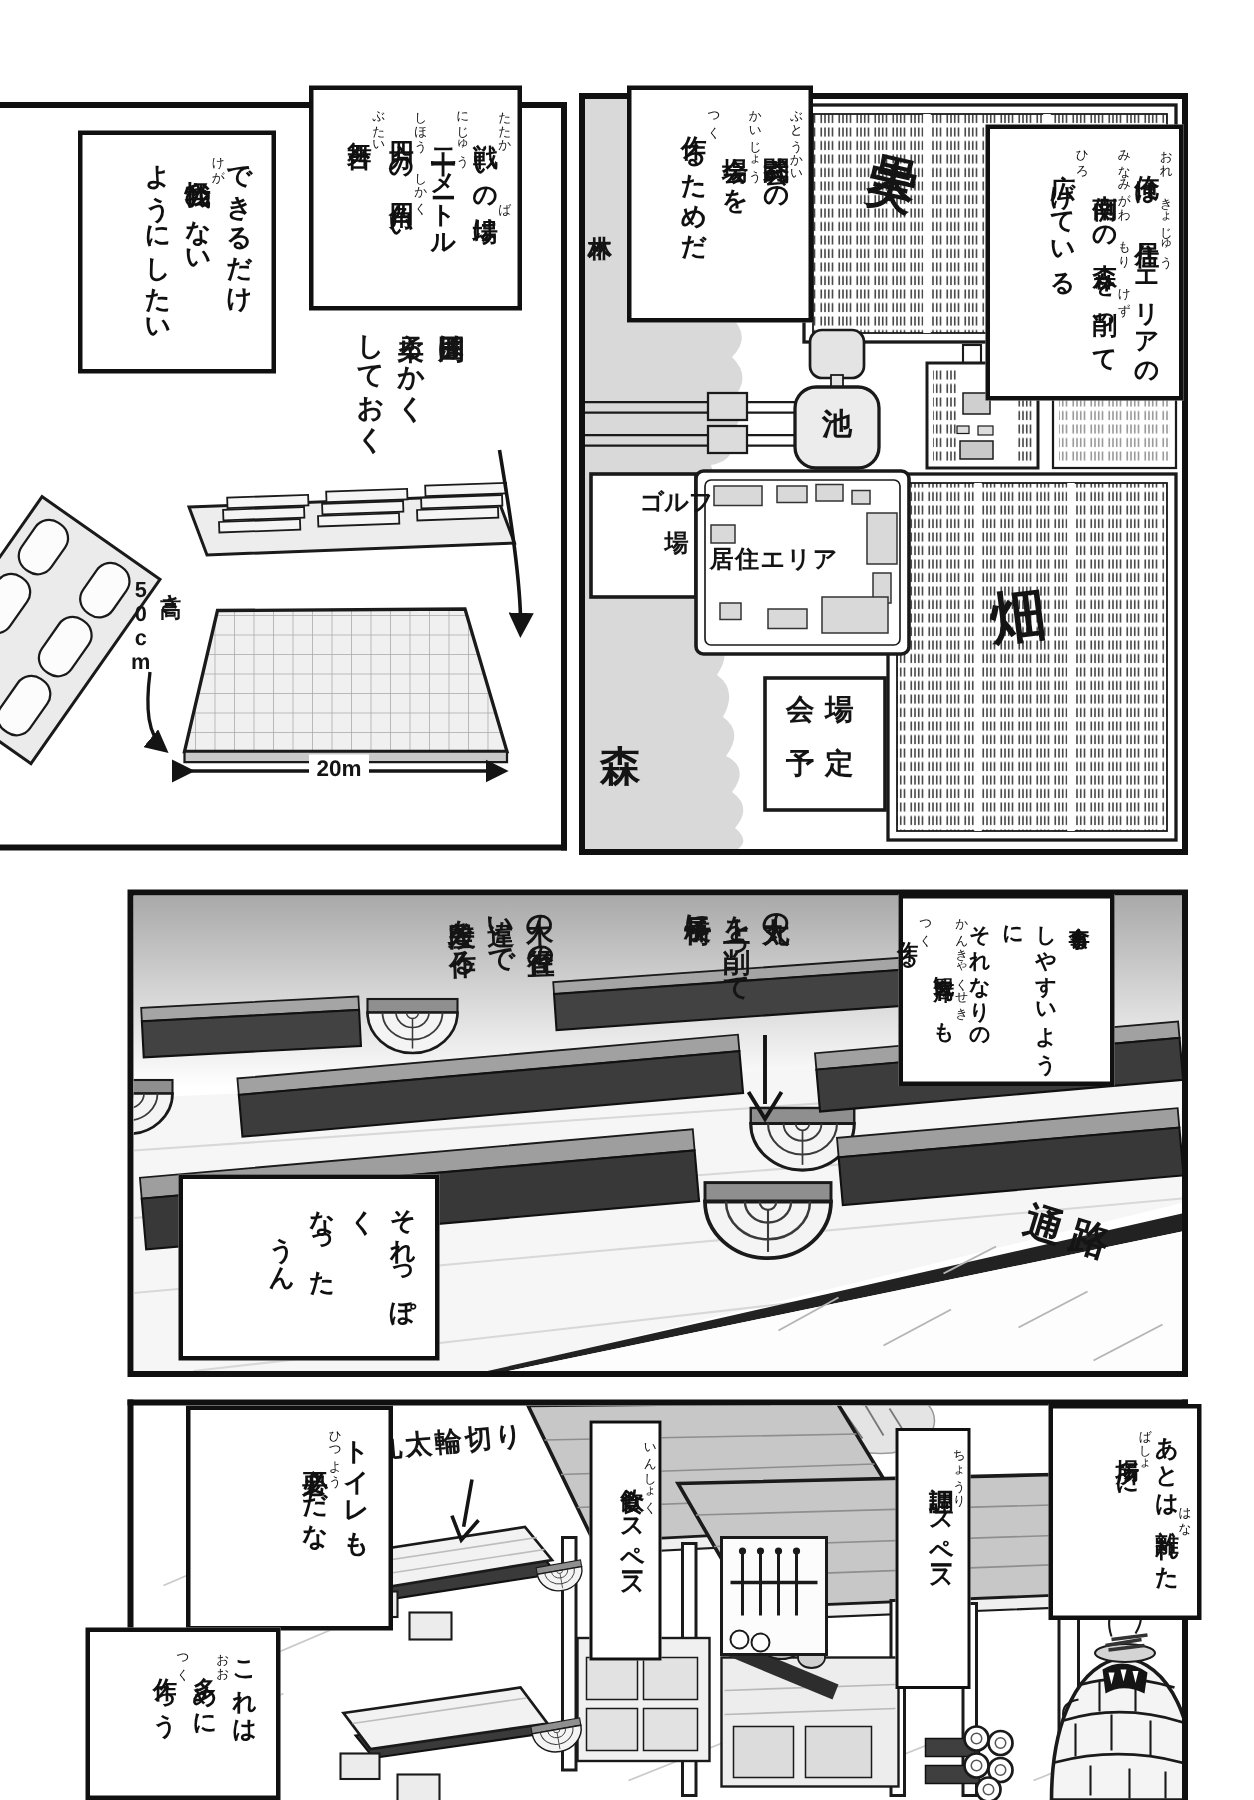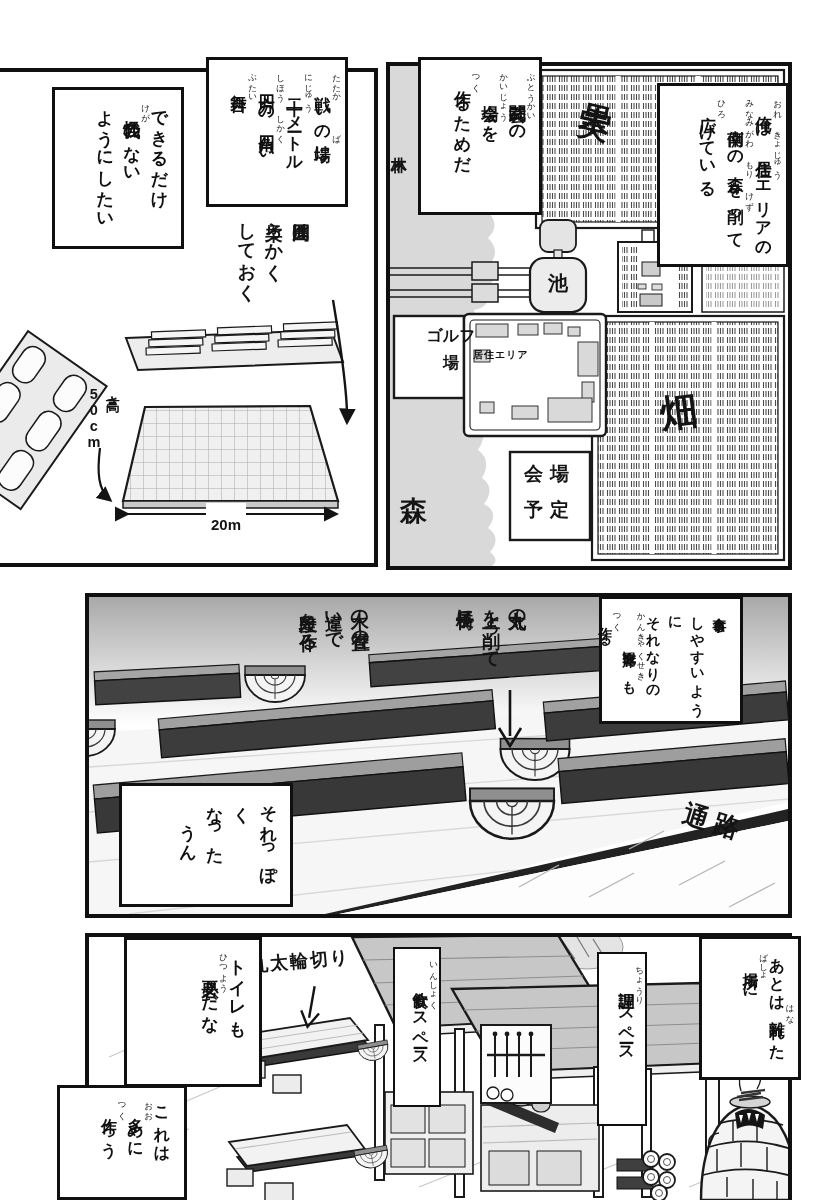--- a/index.html
+++ b/index.html
@@ -10,21 +10,21 @@
   .box{position:absolute;box-sizing:border-box;background:#fff;border:3px solid #101010;z-index:6;
        writing-mode:vertical-rl;text-orientation:upright;font-weight:bold;
        line-height:1.58;letter-spacing:1px;padding:8px 9px;font-size:17px;}
   .labelbox{position:absolute;box-sizing:border-box;background:#fff;border:2.5px solid #101010;z-index:6;
        writing-mode:vertical-rl;text-orientation:upright;font-weight:bold;font-size:16px;
        letter-spacing:1px;padding:7px 6px;}
   ruby{ruby-align:center;}
   rt{font-size:8.5px;font-weight:normal;letter-spacing:0;}
   .hand{position:absolute;z-index:5;color:#141414;font-weight:bold;line-height:1.3;}
   .vtext{writing-mode:vertical-rl;text-orientation:upright;}
-  .dim{background:#fff;padding:12px 5px;z-index:5;font-size:15px;}
+  .dim{background:#fff;padding:0 5px;z-index:5;font-size:15px;}
   .arrow-svg{position:absolute;z-index:5;overflow:visible;}
 </style>
 </head>
 <body>
 
 <div class="page">
 
   <section class="panel" style="left:0;top:68px;width:378px;height:499px;border-left:none;">
     <svg viewBox="0 0 374 491" preserveAspectRatio="none">
       <defs>
@@ -411,21 +411,21 @@
   <div class="labelbox" style="left:597px;top:952px;width:50px;height:174px;"><ruby>調理<rt>ちょうり</rt></ruby>スペース</div>
 
   <div class="hand vtext" style="left:233px;top:210px;height:120px;font-size:18px;line-height:1.5;">周囲は<br>柔らかく<br>しておく</div>
   <div class="hand vtext" style="left:84px;top:386px;height:80px;font-size:14.5px;">高さ50cm</div>
   <div class="hand dim" style="left:206px;top:503px;">20m</div>
 
   <div class="hand vtext" style="left:583px;top:80px;font-size:32px;transform:rotate(13deg);letter-spacing:3px;">果実</div>
   <div class="hand vtext" style="left:388px;top:144px;font-size:16px;">木林</div>
   <div class="hand" style="left:548px;top:270px;font-size:20px;">池</div>
   <div class="hand" style="left:400px;top:322px;width:56px;font-size:16px;text-align:center;line-height:1.7;margin-left:23px;">ゴルフ<br>場</div>
-  <div class="hand" style="left:473px;top:348px;font-size:10px;letter-spacing:1px;">居住エリア</div>
+  <div class="hand" style="left:473px;top:364px;font-size:16px;letter-spacing:1px;">居住エリア</div>
   <div class="hand" style="left:517px;top:456px;width:66px;font-size:19px;text-align:center;line-height:1.9;letter-spacing:7px;">会場<br>予定</div>
   <div class="hand" style="left:660px;top:388px;font-size:38px;transform:rotate(-7deg);">畑</div>
   <div class="hand" style="left:400px;top:494px;font-size:27px;">森</div>
 
   <div class="hand vtext" style="left:452px;top:597px;height:140px;font-size:18px;line-height:1.45;">丸太の<br>上を削って<br>長椅子に</div>
   <div class="hand vtext" style="left:296px;top:599px;height:130px;font-size:18px;line-height:1.45;transform:rotate(-2deg);">木の直径の<br>違いで<br>段差を作る</div>
   <div class="hand" style="left:682px;top:806px;font-size:26px;letter-spacing:6px;transform:rotate(17deg);">通路</div>
 
   <div class="hand" style="left:250px;top:950px;font-size:18px;transform:rotate(-5deg);letter-spacing:2px;">丸太輪切り</div>
 

